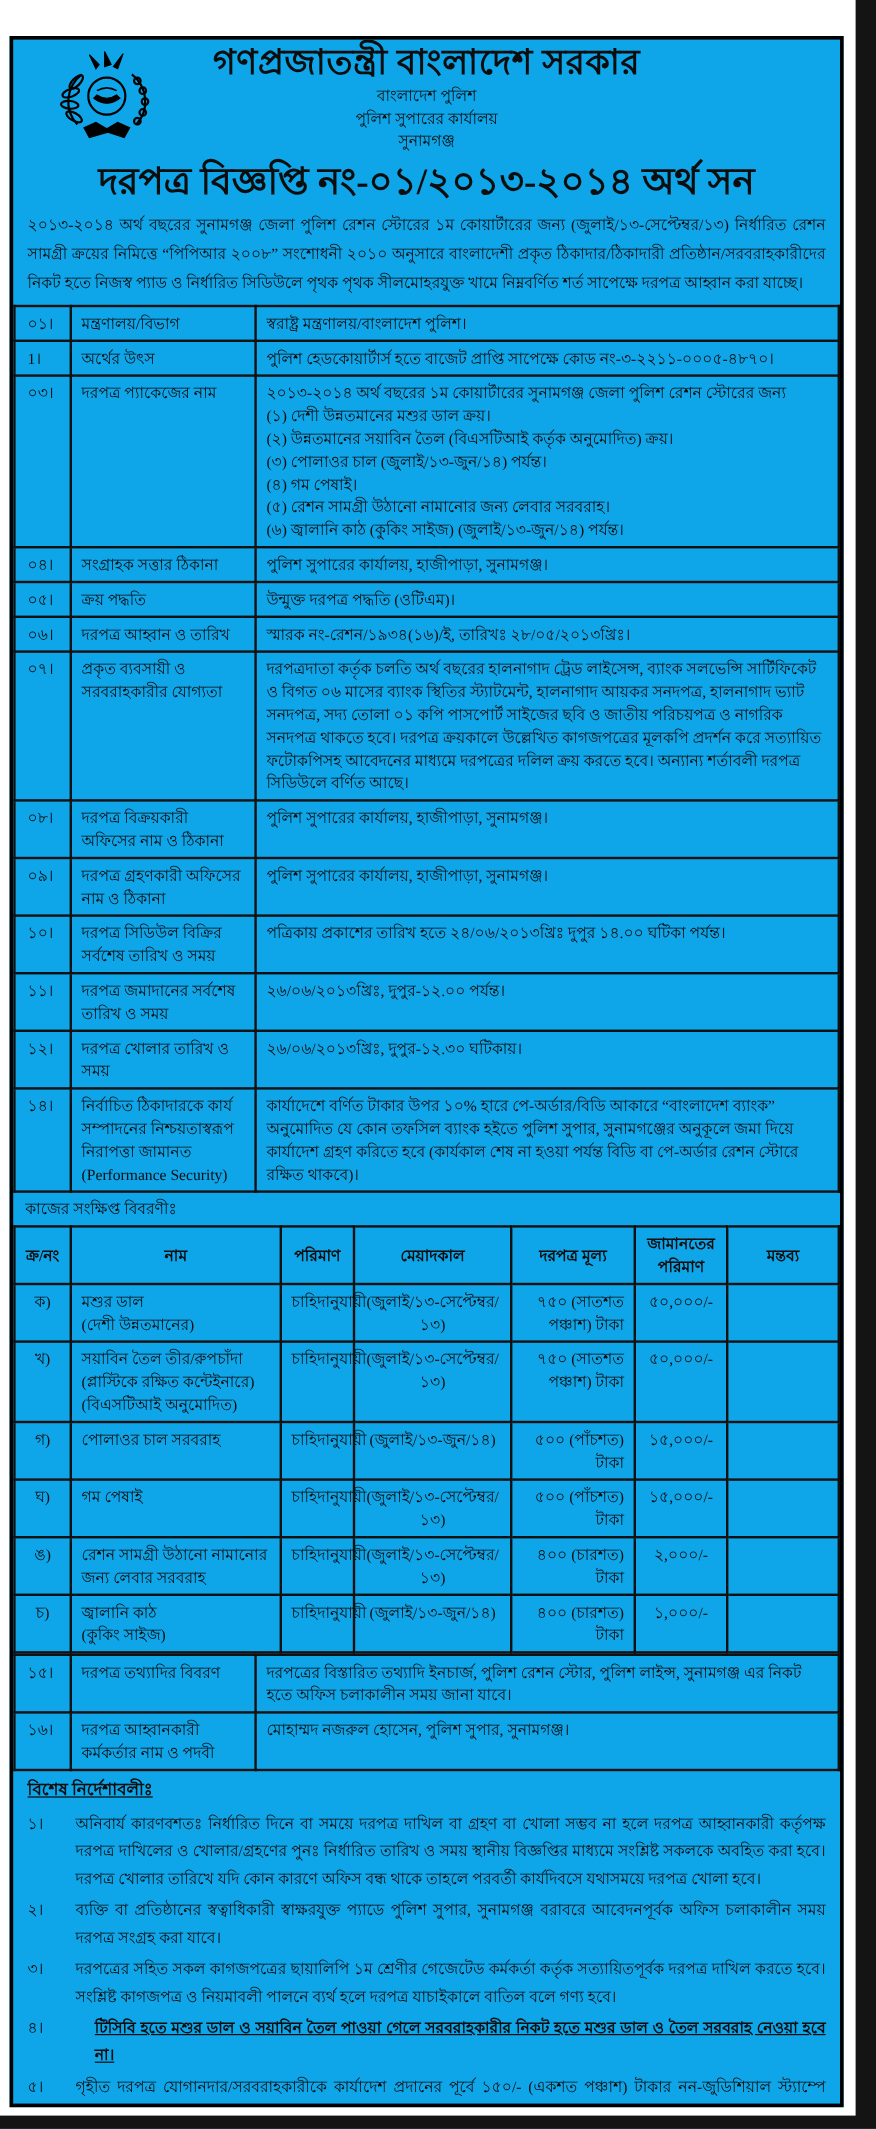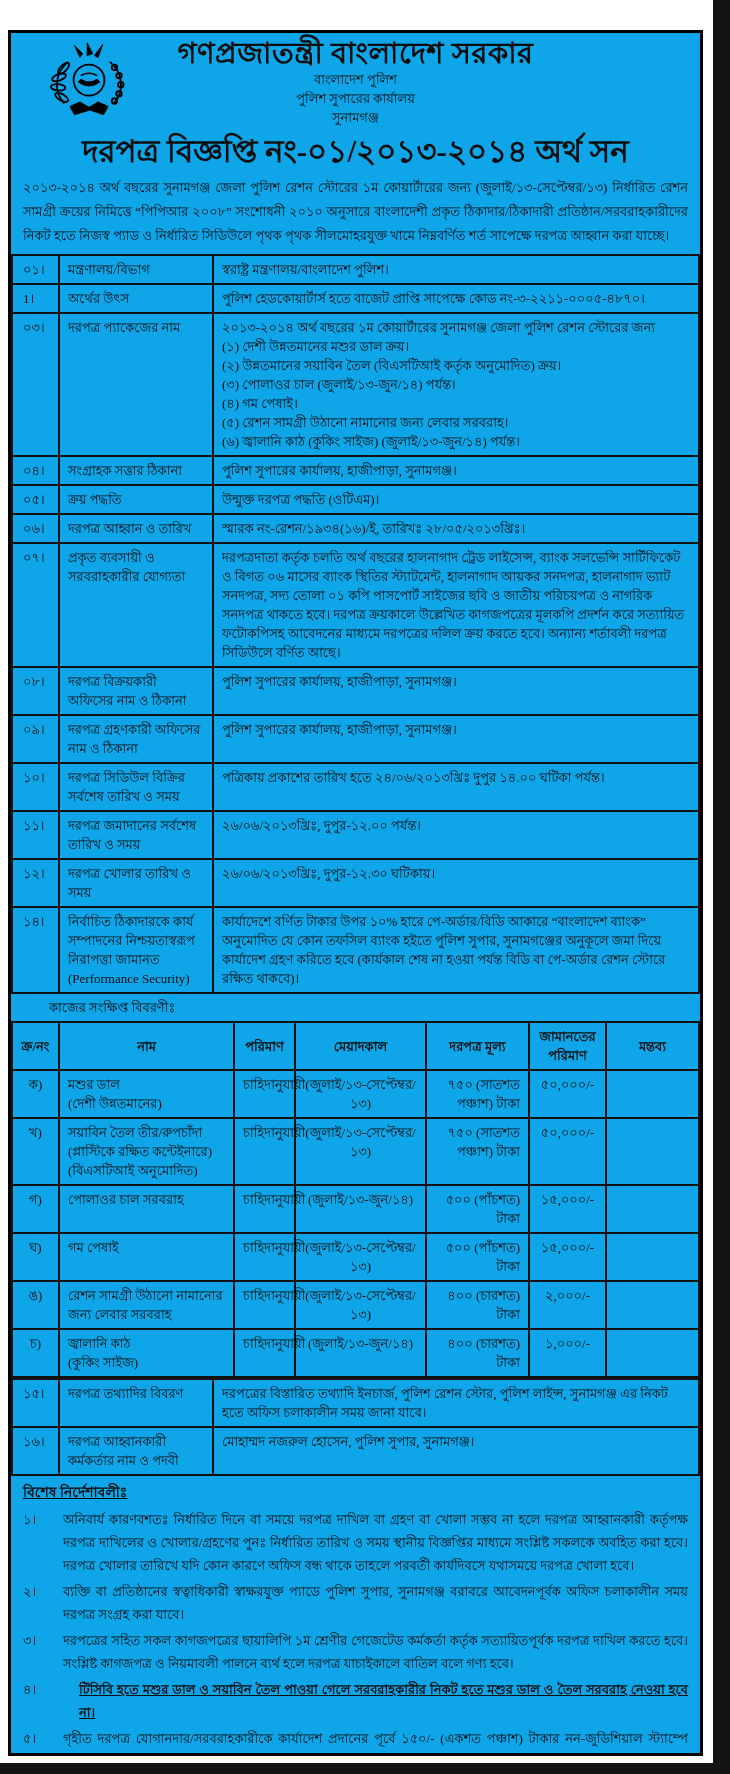--- a/index.html
+++ b/index.html
@@ -45,21 +45,21 @@
   .col-no   { width:47px; text-align:left; padding-left:10px; }
   .col-label{ width:154px; }
   .wt-no    { width:47px; text-align:center; }
   .wt-name  { width:175px; }
   .wt-qty   { width:61px; text-align:center; }
   .wt-period{ width:131px; text-align:center; }
   .wt-price { width:103px; text-align:right; }
   .wt-dep   { width:77px; text-align:center; }
   .wt-rem   { text-align:center; }
   .work-head th { text-align:center; vertical-align:middle; font-weight:600; }
-  .caption { font-size:13px; line-height:19px; padding:4px 10px;margin-left:28px; }
+  .caption { font-size:13px; line-height:19px; padding:4px 10px; }
   
   .special { padding:5px 12px 0 12px; }
   .special-title { font-size:14px; font-weight:700; text-decoration:underline; line-height:24px; }
   .instr-row { display:flex; margin-top:3px; }
   .instr-no { width:40px; flex:0 0 40px; font-size:13px; line-height:23px; }
   .instr-text { flex:1; font-size:13px; line-height:23px; text-align:justify; }
   .instr-row.em .instr-text { font-weight:700; text-decoration:underline;margin-left:16px; }
 </style>
 </head>
 <body>

